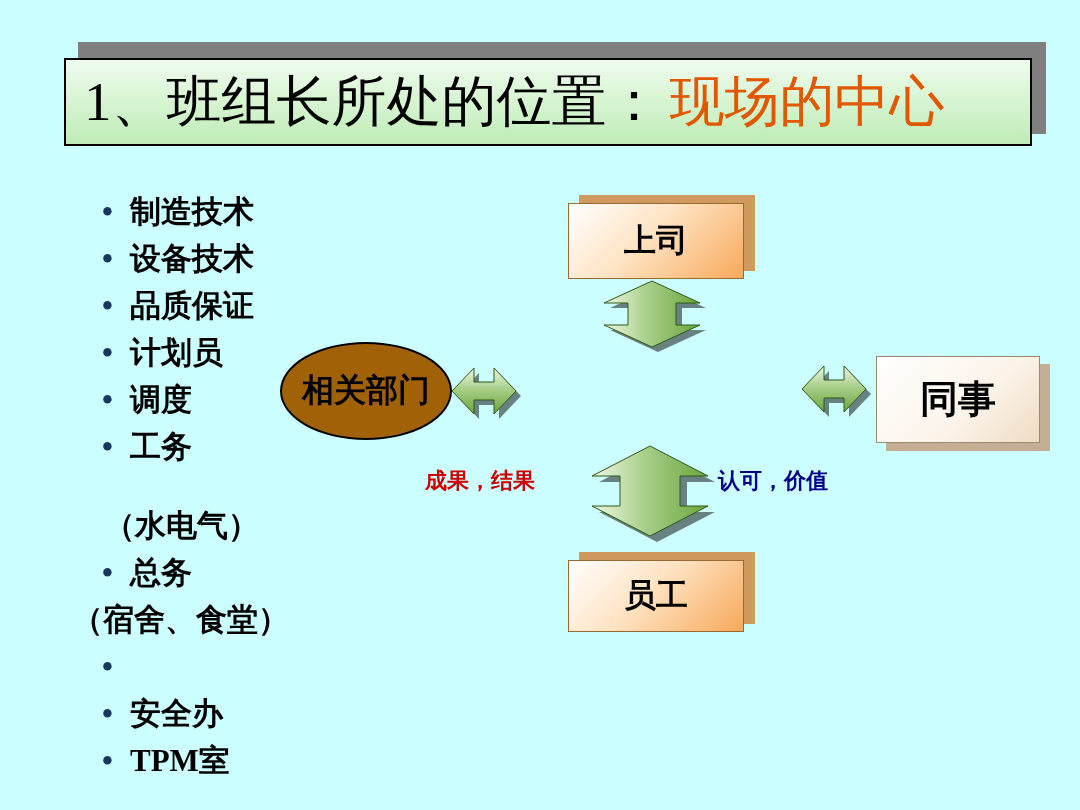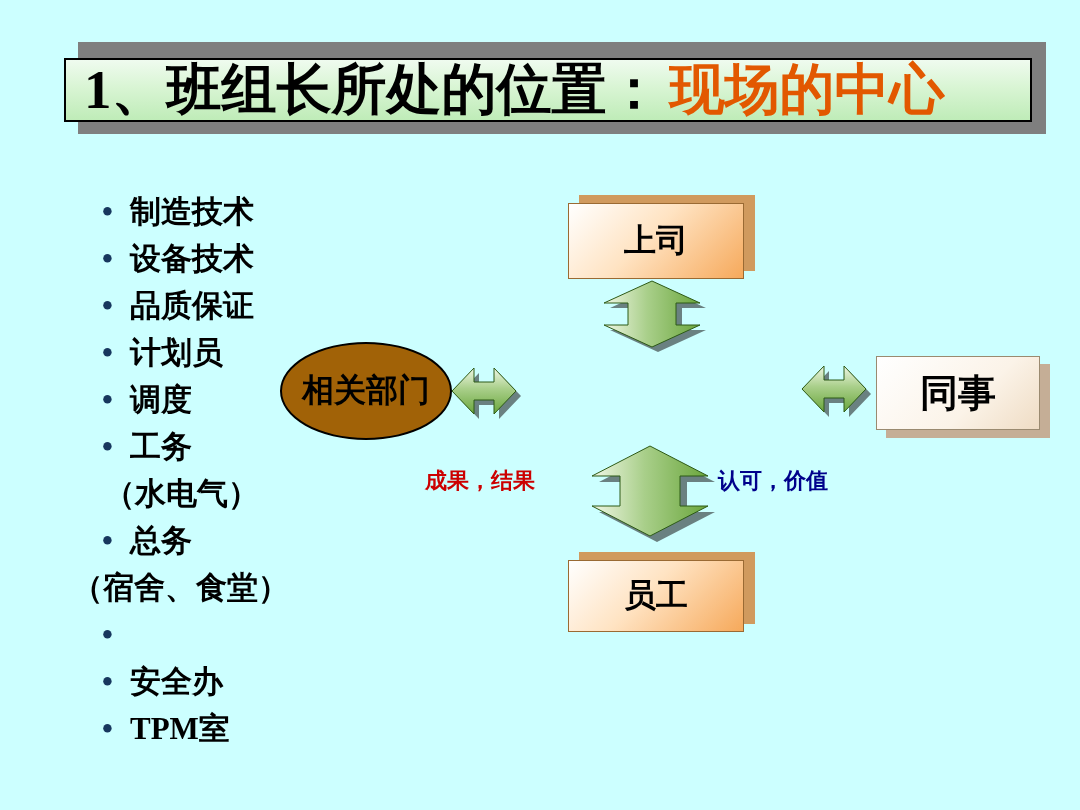--- a/index.html
+++ b/index.html
@@ -12,60 +12,60 @@
     width:1080px;height:810px;
     background:#ccffff;
     overflow:hidden;
   }
   
   .title-shadow{
     position:absolute;left:78px;top:42px;width:968px;height:92px;
     background:#7f7f7f;
   }
   .title-box{
-    position:absolute;left:64px;top:58px;width:968px;height:64px;
+    position:absolute;left:64px;top:58px;width:968px;height:88px;
     background:linear-gradient(180deg,#effbef 0%,#d9f5d4 45%,#bfecb8 100%);
     border:2px solid #000;
     box-sizing:border-box;
     display:flex;align-items:center;
     padding-left:18px;
-    font-size:55px;font-weight:bold;color:#000;
+    font-size:55px;font-weight:normal;color:#000;
     white-space:nowrap;
   }
   .title-box .accent{color:#e25800;margin-left:8px;}
   
   .side-list{
     position:absolute;left:70px;top:188px;margin:0;padding:0;
     list-style:none;
     font-size:31px;font-weight:bold;color:#000;
   }
   .side-list li{
     position:relative;height:47px;line-height:47px;white-space:nowrap;
   }
   .side-list li.b{padding-left:60px;}
   .side-list .bullet{
     position:absolute;left:32px;top:0;color:#17375e;font-size:31px;
   }
-  .side-list li.indent-mid{padding-left:34px;}
+  .side-list li.indent-mid{padding-left:34px;margin-top:32px;}
   .side-list li.indent-none{padding-left:2px;}
   
   .node{
     position:absolute;display:flex;align-items:center;justify-content:center;
     font-weight:bold;color:#000;box-sizing:border-box;
   }
   .box-orange{
     background:linear-gradient(135deg,#ffffff 0%,#ffe3c2 45%,#f6a95b 100%);
     border:1px solid #9a6a33;
     box-shadow:11px -8px 0 #d09a5e;
     font-size:32px;
   }
   .box-top{left:568px;top:203px;width:176px;height:76px;}
   .box-bottom{left:568px;top:540px;width:176px;height:72px;margin-top:20px;}
   .box-right{
-    left:876px;top:356px;width:164px;height:74px;
+    left:876px;top:356px;width:164px;height:87px;
     background:linear-gradient(135deg,#ffffff 0%,#fbf3e8 60%,#efdcc4 100%);
     border:1px solid #9a8a70;
     box-shadow:10px 8px 0 #c5ae96;
     font-size:38px;
     font-family:Liberation Serif, serif;
   }
   .ellipse-center{
     left:514px;top:344px;width:296px;height:96px;
     border-radius:50%;
     background:linear-gradient(180deg,#d79207 0%,#ffd34d 40%,#ffcc33 65%,#f0a70e 100%);

